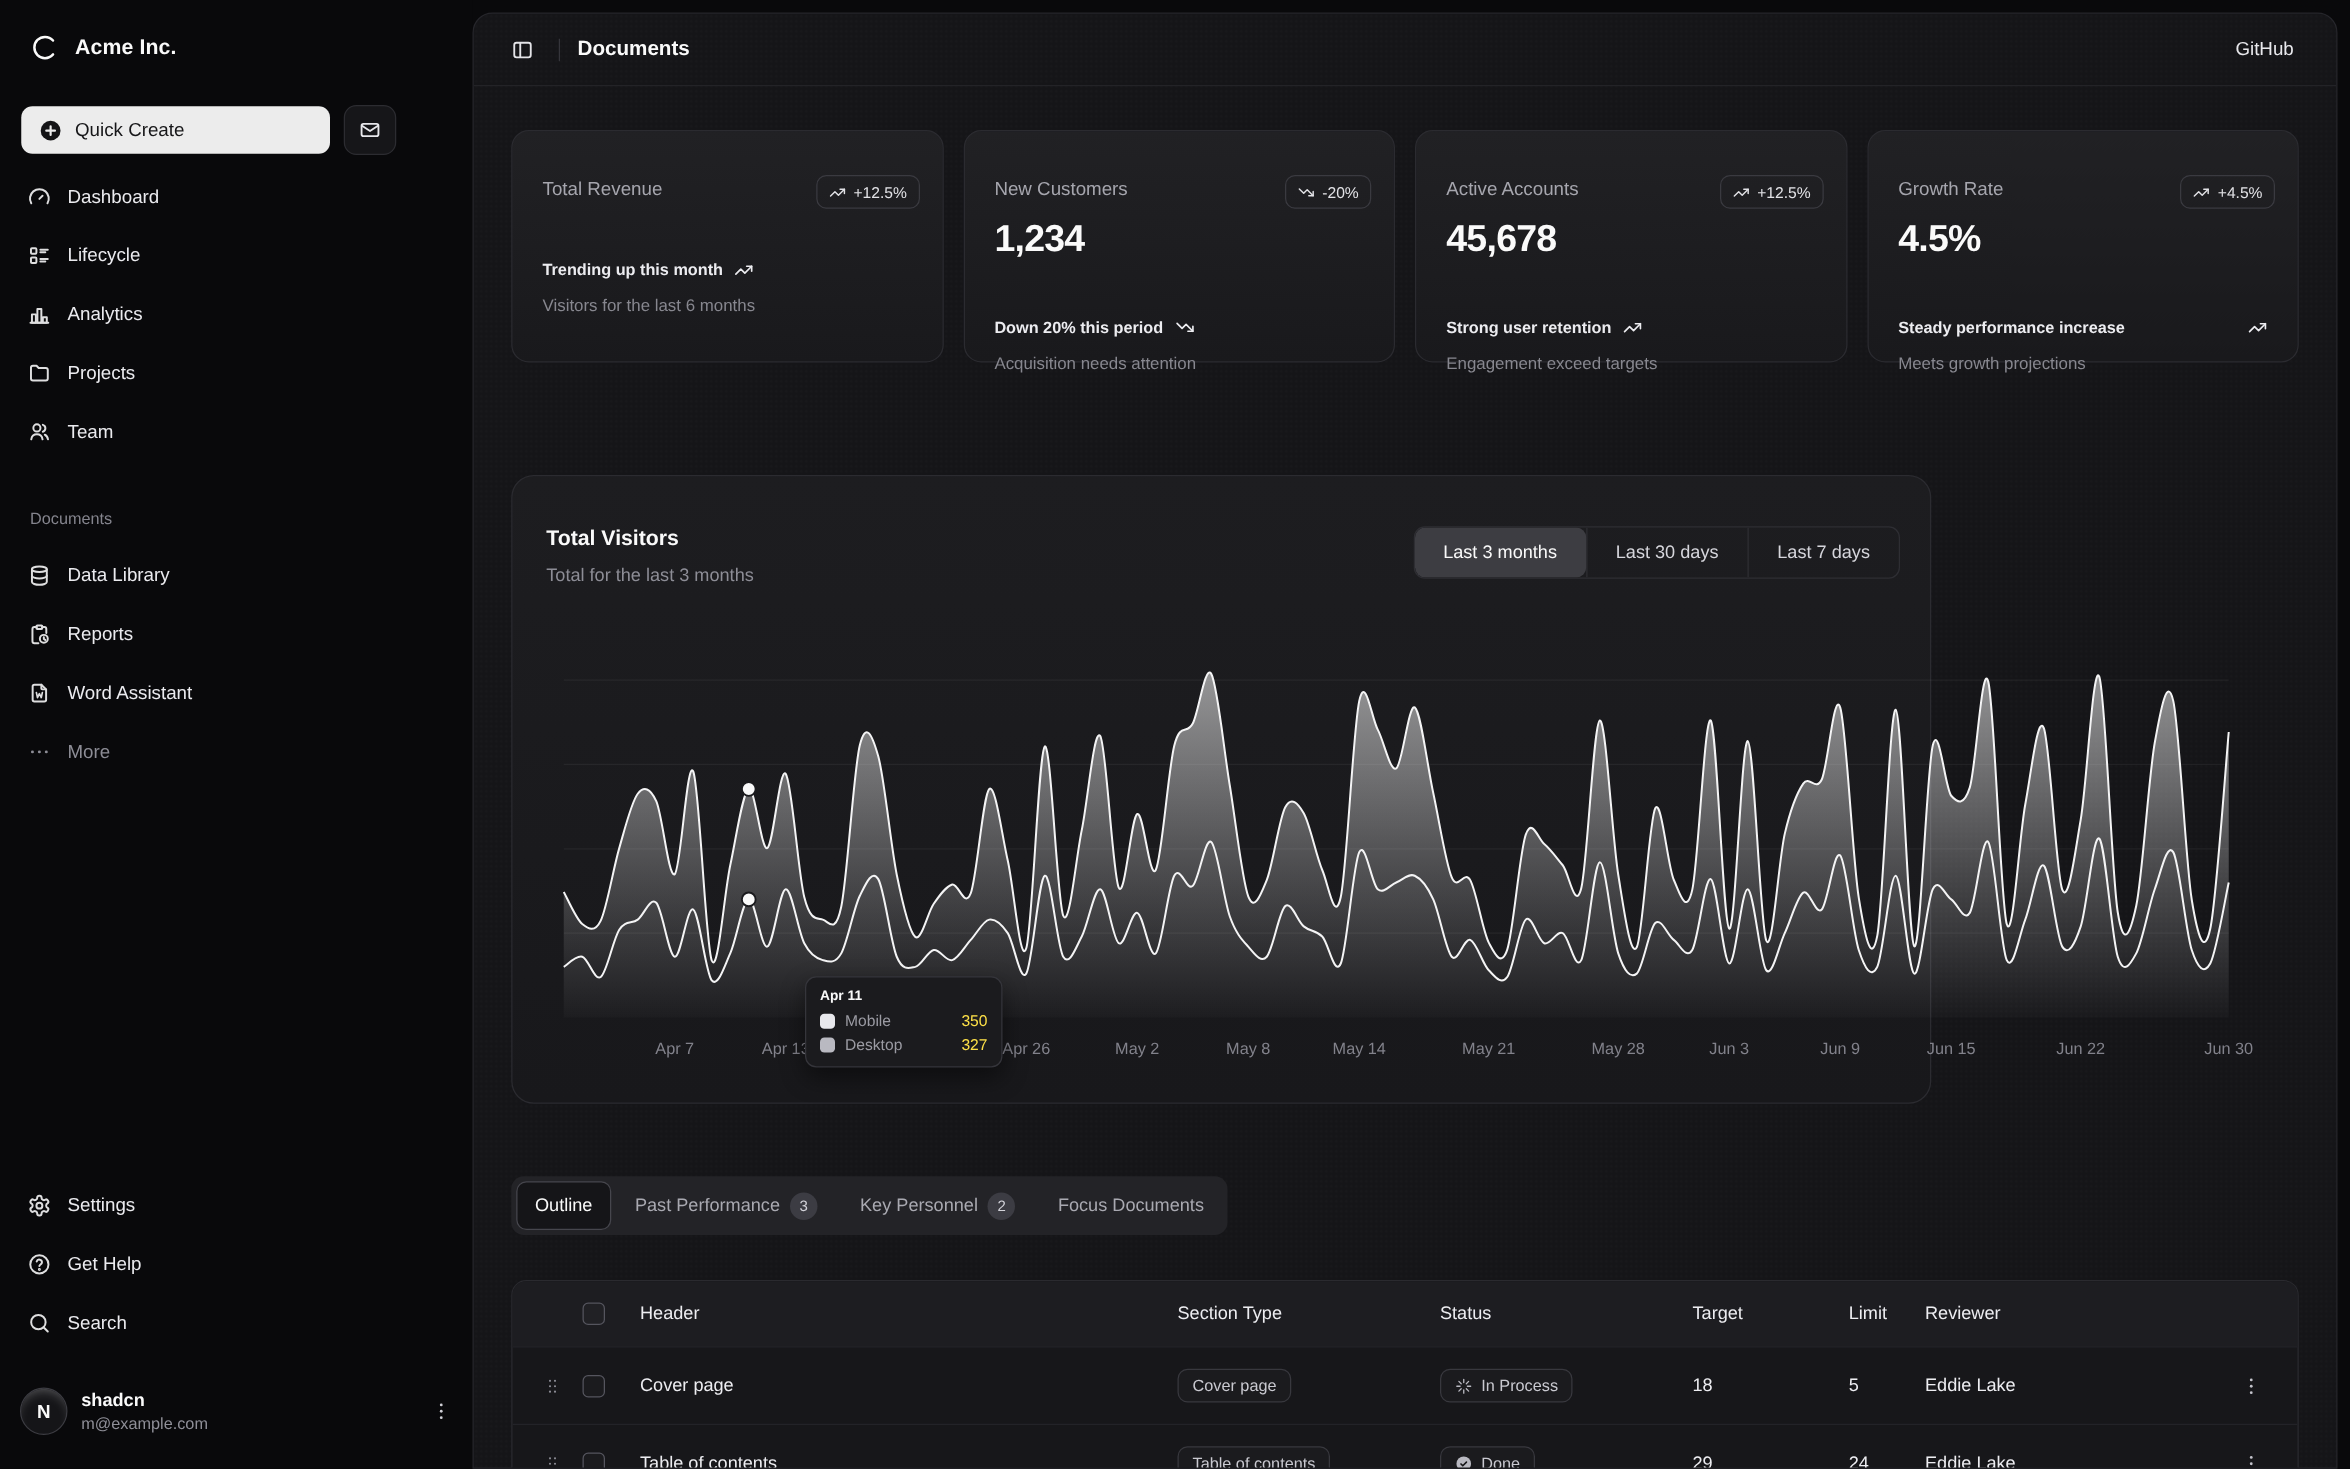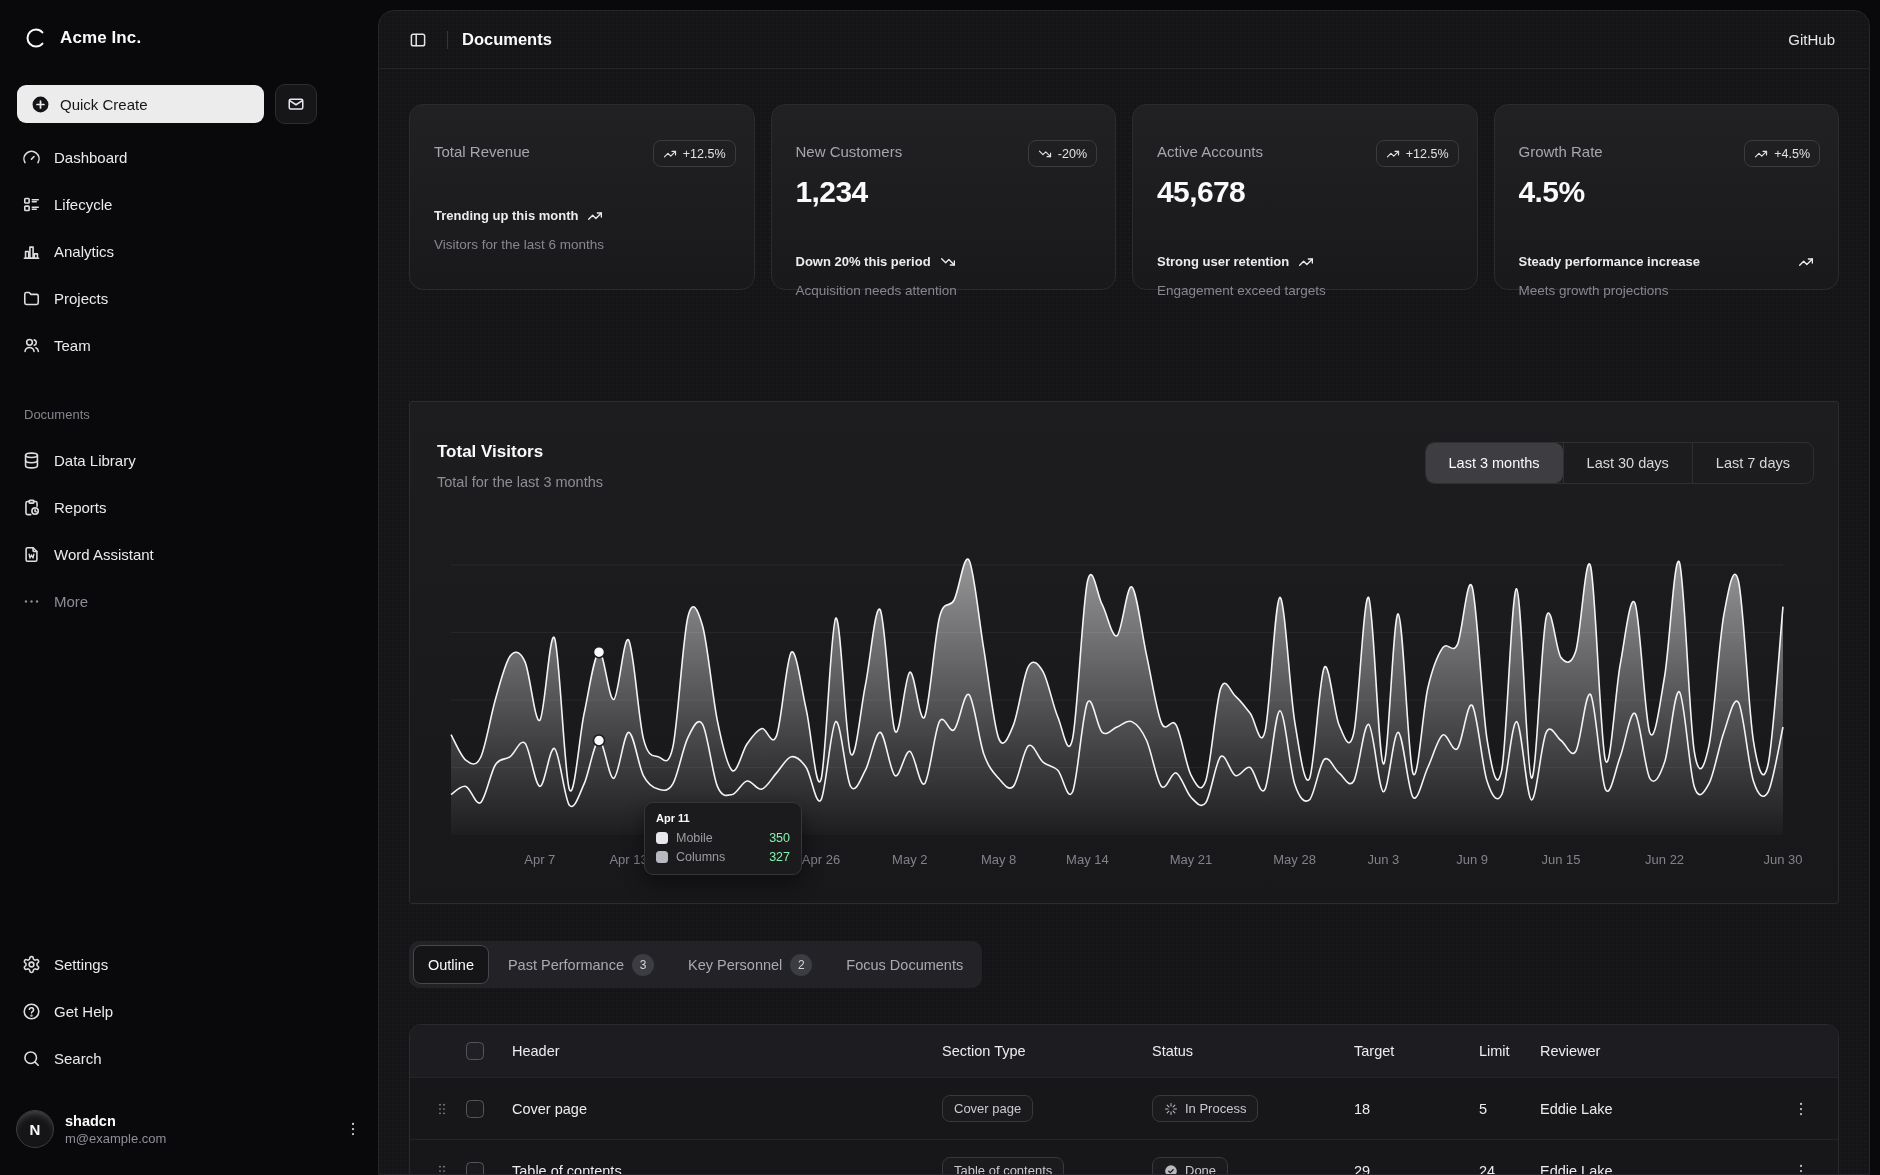--- a/index.html
+++ b/index.html
@@ -68,40 +68,40 @@
   .card .cvalue { margin-top:8px; font-size:30px; font-weight:650; letter-spacing:-0.6px;
     color:#fafafa; line-height:38px; font-weight:600; }
   .card .cline1 { margin-top:40px; display:flex; align-items:flex-start; gap:9px; font-size:13px;
     font-weight:600; color:#ececf0; line-height:22px; }
   .card .cline1 .icon { width:16px; height:16px; margin-top:3px; color:#ececf0; }
   .card .cline2 { margin-top:8px; font-size:13.5px; color:#87878f; line-height:20px; }
   .card:nth-child(4) .cline1 { justify-content:space-between; }
   .card:nth-child(4) .cline1 .t { max-width:185px; }
 
   
-  .chart-card { position:absolute; left:30px; top:390px; width:1430px; height:503px;
-    border:1px solid #2b2b30; border-radius:3px;
+  .chart-card { position:absolute; left:30px; top:369px; width:1136px; height:503px;
+    border:1px solid #2b2b30; border-radius:18px;
     background:linear-gradient(180deg,#1d1d20 0%,#18181b 100%); }
   .chart-card .ctitle { position:absolute; left:27px; top:40px; font-size:17px; font-weight:700; color:#fafafa; }
   .chart-card .csub { position:absolute; left:27px; top:72px; font-size:14.5px; color:#8d8d96; }
   .ranges { position:absolute; right:24px; top:40px; height:42px; display:flex; align-items:stretch;
     border:1px solid #2e2e33; border-radius:9px; overflow:hidden; }
   .range-btn { display:flex; align-items:center; padding:0 23px; background:none; border:none;
     border-left:1px solid #2e2e33; color:#d6d6dc; font-family:inherit; font-size:14.5px; cursor:pointer; }
   .range-btn:first-child { border-left:none; }
   .range-btn.active { background:#3d3d42; color:#fafafa; border-radius:8px; border-left:none; }
   .plot { position:absolute; left:24px; top:70px; width:1382px; height:400px; }
   .tooltip { position:absolute; left:210px; top:330px; width:158px; border:1px solid #35353b;
     border-radius:9px; background:#1b1b1e; padding:9px 11px 10px 11px;
     box-shadow:0 8px 20px rgba(0,0,0,.45); }
   .tooltip .tdate { font-size:11px; font-weight:700; color:#fafafa; margin-bottom:7px; }
   .trow2 { display:flex; align-items:center; gap:8px; margin-top:5px; font-size:12.5px; }
   .trow2 .sw { width:12px; height:12px; border-radius:3.5px; }
   .trow2 .lbl { color:#9b9ba3; }
-  .trow2 .val { margin-left:auto; color:#86efac; font-weight:500; font-variant-numeric:tabular-nums; }
+  .trow2 .val { margin-left:auto; color:#fde047; font-weight:500; font-variant-numeric:tabular-nums; }
 
   
   .tabs-row { position:absolute; left:30px; top:930px; width:1430px; height:47px; display:flex; align-items:center; }
   .tabs { display:flex; align-items:center; gap:4px; background:#232327; border-radius:10px;
     padding:4px; height:47px; }
   .tab { display:flex; align-items:center; gap:8px; border:1px solid transparent; background:none;
     border-radius:8px; padding:0 14px; height:39px; font-family:inherit; font-size:14.5px;
     color:#a9a9b1; cursor:pointer; }
   .tab.active { background:#151518; border-color:#46464d; color:#fafafa; font-weight:500; }
   .tab .tbadge { min-width:22px; height:22px; border-radius:11px; background:#3c3c43; color:#d3d3da;
@@ -466,21 +466,21 @@
         <div class="tooltip">
           <div class="tdate">Apr 11</div>
           <div id="tooltip-rows">
               <div class="trow2">
                 <span class="sw" style="background: rgb(232, 232, 236);"></span>
                 <span class="lbl">Mobile</span>
                 <span class="val">350</span>
               </div>
               <div class="trow2">
                 <span class="sw" style="background: rgb(185, 185, 193);"></span>
-                <span class="lbl">Columns</span>
+                <span class="lbl">Desktop</span>
                 <span class="val">327</span>
               </div>
             </div>
         </div>
       </div>
     </section>
 
     <div class="tabs-row">
       <div class="tabs" id="tabs">
           <button class="tab active">

